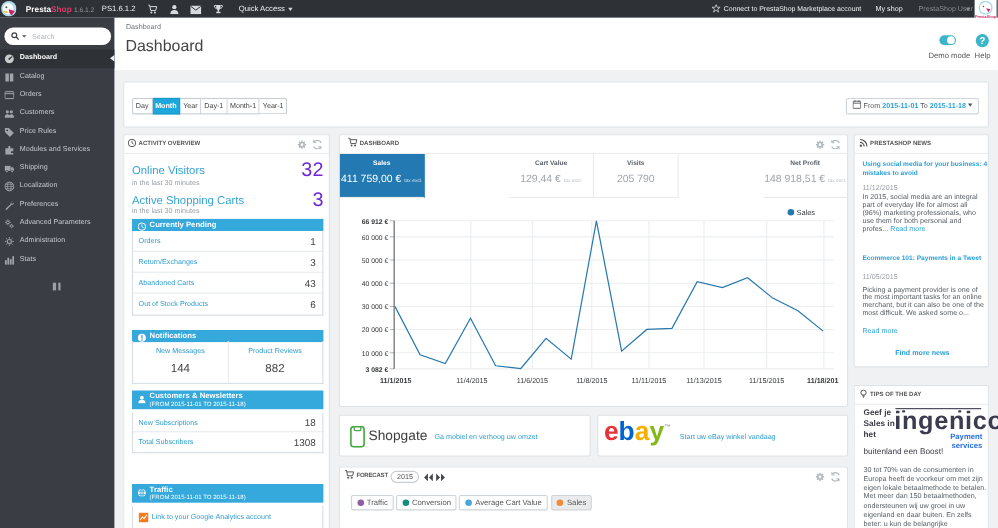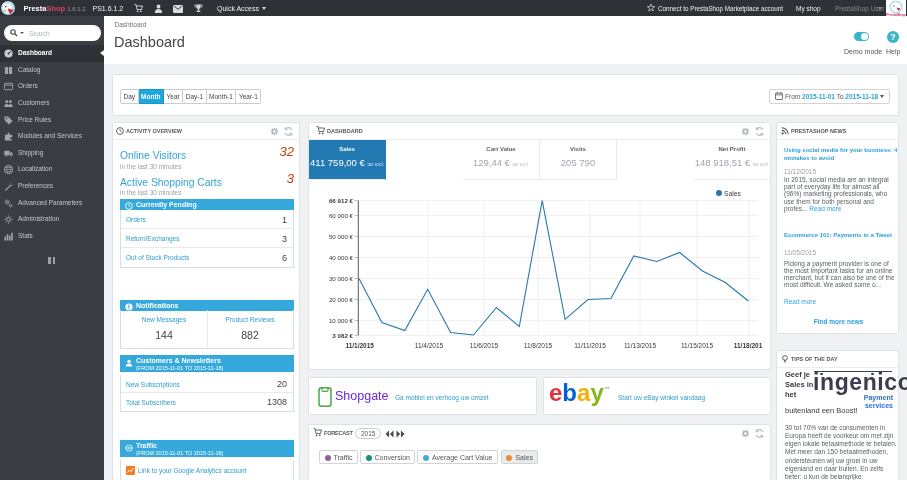--- a/index.html
+++ b/index.html
@@ -25,21 +25,21 @@
 .sechead { position:relative; background:#36a9dc; color:#fff; font-weight:bold; font-size:7px; padding:2px 0 2px 16px; }
 .sechead .sicon { position:absolute; left:5px; top:3px; }
 .sechead .sub { font-weight:normal; font-size:5.5px; }
 .dtable { border:1px solid #d7dde1; border-top:none; }
 .drow { position:relative; height:18.9px; border-bottom:1px solid #e7ebee; font-size:6.5px; }
 .drow:last-child { border-bottom:none; }
 .drow .lab { position:absolute; left:5px; top:6px; color:#2e9ccc; }
 .drow .val { position:absolute; right:6px; top:4.5px; color:#444; font-size:9px; }
 .ghead { font-size:10.3px; color:#35a3d5; }
 .gsub { font-size:6.5px; color:#9aa0a6; }
-.gval { font-size:13px; color:#c2410c; position:absolute; right:0; top:-1px;font-style:italic; }
+.gval { font-size:18px; color:#6d28d9; position:absolute; right:0; top:-1px; }
 .scell { position:absolute; top:0; width:77px; height:40px; border-right:1px solid #e8ebed; border-bottom:1px solid #e8ebed; overflow:hidden; }
 .slab { margin-top:5.5px; text-align:center; font-size:6px; font-weight:bold; color:#5b6268; }
 .sval { margin-top:5.5px; text-align:center; font-size:9.5px; color:#a0a6ac; white-space:nowrap; }
 .sval .tx { font-size:4.5px; color:#b8bec3; }
 .fbtn { display:inline-block; height:14px; line-height:13px; padding:0 4.5px; border:1px solid #cfd4d8; border-radius:2px; background:#fff; font-size:7px; color:#555; vertical-align:top; }
 .fbtn .dot { display:inline-block; width:6px; height:6px; border-radius:3px; margin-right:3px; vertical-align:-0.5px; }
 </style>
 </head>
 <body>
 <div id="topbar">
@@ -213,20 +213,24 @@
         <div class="dtable" style="position:absolute;top:87.4px;width:174px;">
           <div class="drow">
               <span class="lab">Orders</span>
               <span class="val">1</span>
             </div>
           <div class="drow">
               <span class="lab">Return/Exchanges</span>
               <span class="val">3</span>
             </div>
           <div class="drow">
+              <span class="lab">Abandoned Carts</span>
+              <span class="val">43</span>
+            </div>
+          <div class="drow">
               <span class="lab">Out of Stock Products</span>
               <span class="val">6</span>
             </div>
         </div>
         <div class="sechead" style="position:absolute;top:176.5px;width:174px;"><svg class="sicon" width="8" height="8" viewBox="0 0 8 8">
               <circle cx="4" cy="4" r="3.6" fill="#fff"></circle>
               <rect x="3.4" y="1.6" width="1.2" height="3.2" fill="#36a9dc"></rect>
               <rect x="3.4" y="5.5" width="1.2" height="1.2" fill="#36a9dc"></rect>
             </svg>Notifications</div>
         <div class="dtable" style="position:absolute;top:187px;width:174px;height:38.5px;">
@@ -236,21 +240,21 @@
           <div style="position:absolute;left:0;width:50%;top:19px;text-align:center;color:#444;font-size:10.5px;">144</div>
           <div style="position:absolute;right:0;width:50%;top:19px;text-align:center;color:#444;font-size:10.5px;">882</div>
         </div>
         <div class="sechead" style="position:absolute;top:231.5px;width:174px;padding-top:2.5px;padding-bottom:1px;"><svg class="sicon" style="top:4px" width="8" height="8" viewBox="0 0 8 8">
               <circle cx="4" cy="2.5" r="1.7" fill="#fff"></circle>
               <path d="M0.8 7.5 Q0.8 4.4 4 4.4 Q7.2 4.4 7.2 7.5 Z" fill="#fff"></path>
             </svg>Customers &amp; Newsletters<br><span class="sub">(FROM 2015-11-01 TO 2015-11-18)</span></div>
         <div class="dtable" style="position:absolute;top:251.5px;width:174px;">
           <div class="drow" style="height:18.2px;">
               <span class="lab">New Subscriptions</span>
-              <span class="val">20</span>
+              <span class="val">18</span>
             </div>
           <div class="drow" style="height:18.2px;">
               <span class="lab">Total Subscribers</span>
               <span class="val">1308</span>
             </div>
         </div>
         <div class="sechead" style="position:absolute;top:316.5px;width:174px;padding-top:2.5px;padding-bottom:1px;"><svg class="sicon" style="top:4px" width="8" height="8" viewBox="0 0 8 8">
               <circle cx="4" cy="4" r="3.5" fill="#fff"></circle>
               <path d="M1 2.5 H7 M1 5.5 H7 M4 0.5 V7.5" stroke="#36a9dc" stroke-width="0.7"></path>
               <ellipse cx="4" cy="4" rx="1.6" ry="3.5" fill="none" stroke="#36a9dc" stroke-width="0.7"></ellipse>
@@ -335,21 +339,21 @@
           </g>
           <circle cx="718" cy="192" r="3" fill="#2678ad"></circle>
           <text x="723" y="194.5" font-size="6.8" fill="#3c3e40" font-family="Liberation Sans, sans-serif">Sales</text>
         </svg>
       </div>
       <div class="panel" style="left:0;top:255px;width:229px;height:38px;">
         <svg style="position:absolute;left:9px;top:9px" width="14" height="20" viewBox="0 0 14 20">
             <rect x="1" y="0.8" width="12" height="18.4" rx="2.5" fill="none" stroke="#49a946" stroke-width="1.5"></rect>
             <path d="M4 0.8 V3.2 Q4 4.4 5.2 4.4 H8.8 Q10 4.4 10 3.2 V0.8" fill="none" stroke="#49a946" stroke-width="1.2"></path>
           </svg>
-        <div class="abs" style="left:26px;top:11px;font-size:12.5px;color:#6d28d9;">Shopgate</div>
+        <div class="abs" style="left:26px;top:11px;font-size:12.5px;color:#404040;">Shopgate</div>
         <div class="abs" style="left:86px;top:15.5px;font-size:6.5px;color:#2e9ccc;">Ga mobiel en verhoog uw omzet</div>
       </div>
       <div class="panel" style="left:235px;top:255px;width:228px;height:38px;">
         <div class="abs" style="left:5px;top:1px;font-size:24px;font-weight:bold;letter-spacing:0px;"><span style="color:#e53238;">e</span><span style="color:#0064d2;">b</span><span style="color:#f5af02;">a</span><span style="color:#86b817;">y</span><span style="font-size:6px;color:#999;vertical-align:10px;letter-spacing:0;">™</span></div>
         <div class="abs" style="left:74px;top:15.5px;font-size:6.5px;color:#2e9ccc;">Start uw eBay winkel vandaag</div>
       </div>
       <div class="panel" style="left:0;top:302px;width:463px;height:56px;border-bottom:none;">
         <div class="phead" style="border-bottom:none;padding-left:4px;">
           <svg style="display:inline-block;vertical-align:-1.5px;margin-right:2px" width="9" height="9" viewBox="0 0 9 9">
               <path d="M0.5 0.5 H2 L3 5.5 H7.5 L8.5 2 H2.5" stroke="#555" stroke-width="0.9" fill="none"></path>

